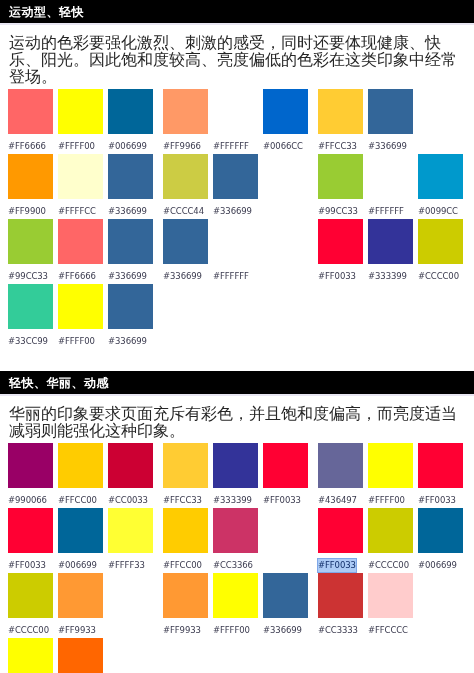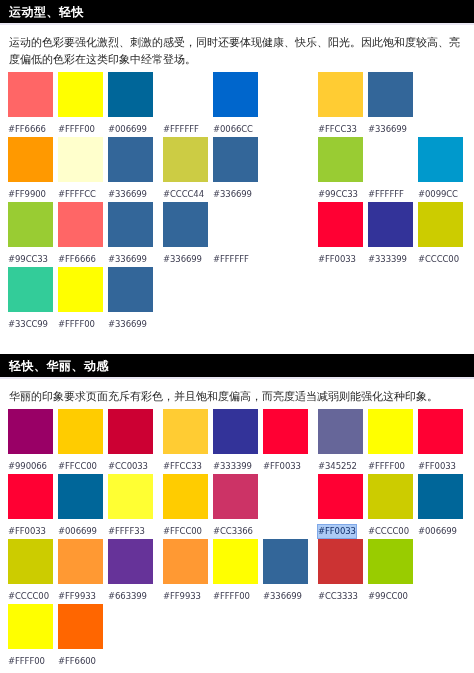--- a/index.html
+++ b/index.html
@@ -39,21 +39,21 @@
   .section-header-title {
     color: #ffffff;
     font-size: 12px;
     font-weight: bold;
     letter-spacing: 0.5px;
     line-height: 1;
   }
 
   .section-desc {
     color: #262626;
-    font-size: 11px;
+    font-size: 16px;
     line-height: 17px;
     padding: 9px 9px 4px 9px;
     box-sizing: border-box;
   }
 
   
   .palette-row {
     display: flex;
     align-items: flex-start;
     padding-left: 8px;
@@ -177,20 +177,24 @@
               </div>
               <div class="swatch-cell">
                 <span class="swatch-chip" style="background: rgb(51, 102, 153);"></span>
                 <div><span class="swatch-label">#336699</span></div>
               </div>
             </div>
           </div>
           <div class="palette-group">
             <div class="swatch-row">
               <div class="swatch-cell">
+                <span class="swatch-chip" style="background: rgb(255, 153, 102);"></span>
+                <div><span class="swatch-label">#FF9966</span></div>
+              </div>
+              <div class="swatch-cell">
                 <span class="swatch-chip is-white" style="background: rgb(255, 255, 255);"></span>
                 <div><span class="swatch-label">#FFFFFF</span></div>
               </div>
               <div class="swatch-cell">
                 <span class="swatch-chip" style="background: rgb(0, 102, 204);"></span>
                 <div><span class="swatch-label">#0066CC</span></div>
               </div>
             </div>
             <div class="swatch-row">
               <div class="swatch-cell">
@@ -293,24 +297,20 @@
             </div>
             <div class="swatch-row">
               <div class="swatch-cell">
                 <span class="swatch-chip" style="background: rgb(204, 204, 0);"></span>
                 <div><span class="swatch-label">#CCCC00</span></div>
               </div>
               <div class="swatch-cell">
                 <span class="swatch-chip" style="background: rgb(255, 153, 51);"></span>
                 <div><span class="swatch-label">#FF9933</span></div>
               </div>
-              <div class="swatch-cell">
-                <span class="swatch-chip" style="background: rgb(102, 51, 153);"></span>
-                <div><span class="swatch-label">#663399</span></div>
-              </div>
             </div>
             <div class="swatch-row">
               <div class="swatch-cell">
                 <span class="swatch-chip" style="background: rgb(255, 255, 0);"></span>
                 <div><span class="swatch-label">#FFFF00</span></div>
               </div>
               <div class="swatch-cell">
                 <span class="swatch-chip" style="background: rgb(255, 102, 0);"></span>
                 <div><span class="swatch-label">#FF6600</span></div>
               </div>
@@ -353,21 +353,21 @@
               <div class="swatch-cell">
                 <span class="swatch-chip" style="background: rgb(51, 102, 153);"></span>
                 <div><span class="swatch-label">#336699</span></div>
               </div>
             </div>
           </div>
           <div class="palette-group">
             <div class="swatch-row">
               <div class="swatch-cell">
                 <span class="swatch-chip" style="background: rgb(102, 102, 153);"></span>
-                <div><span class="swatch-label">#345252</span></div>
+                <div><span class="swatch-label">#436497</span></div>
               </div>
               <div class="swatch-cell">
                 <span class="swatch-chip" style="background: rgb(255, 255, 0);"></span>
                 <div><span class="swatch-label">#FFFF00</span></div>
               </div>
               <div class="swatch-cell">
                 <span class="swatch-chip" style="background: rgb(255, 0, 51);"></span>
                 <div><span class="swatch-label">#FF0033</span></div>
               </div>
             </div>
@@ -384,22 +384,22 @@
                 <span class="swatch-chip" style="background: rgb(0, 102, 153);"></span>
                 <div><span class="swatch-label">#006699</span></div>
               </div>
             </div>
             <div class="swatch-row">
               <div class="swatch-cell">
                 <span class="swatch-chip" style="background: rgb(204, 51, 51);"></span>
                 <div><span class="swatch-label">#CC3333</span></div>
               </div>
               <div class="swatch-cell">
-                <span class="swatch-chip" style="background: rgb(153, 204, 0);"></span>
-                <div><span class="swatch-label">#99CC00</span></div>
+                <span class="swatch-chip" style="background: rgb(255, 204, 204);"></span>
+                <div><span class="swatch-label">#FFCCCC</span></div>
               </div>
             </div>
           </div>
         </div>
         <div class="section-gap-small"></div>
       </div>
     </div>
 </div>
 
 </body></html>

